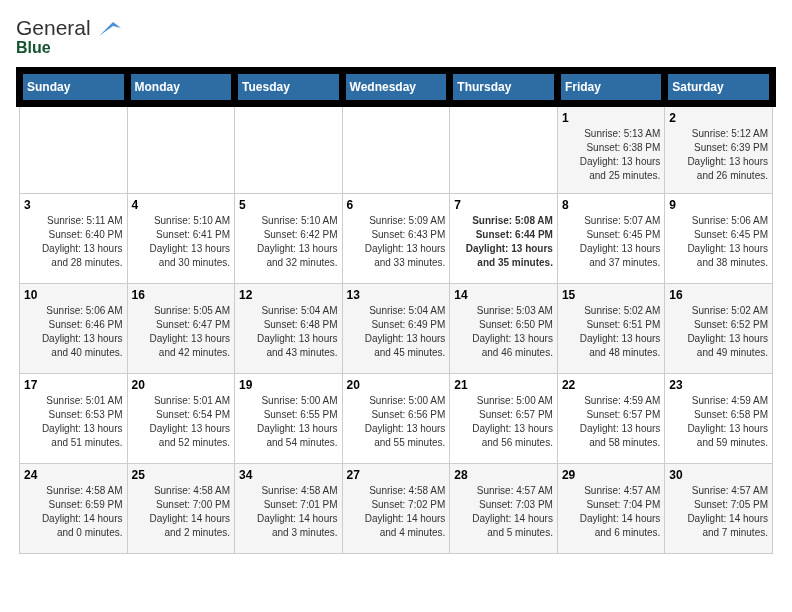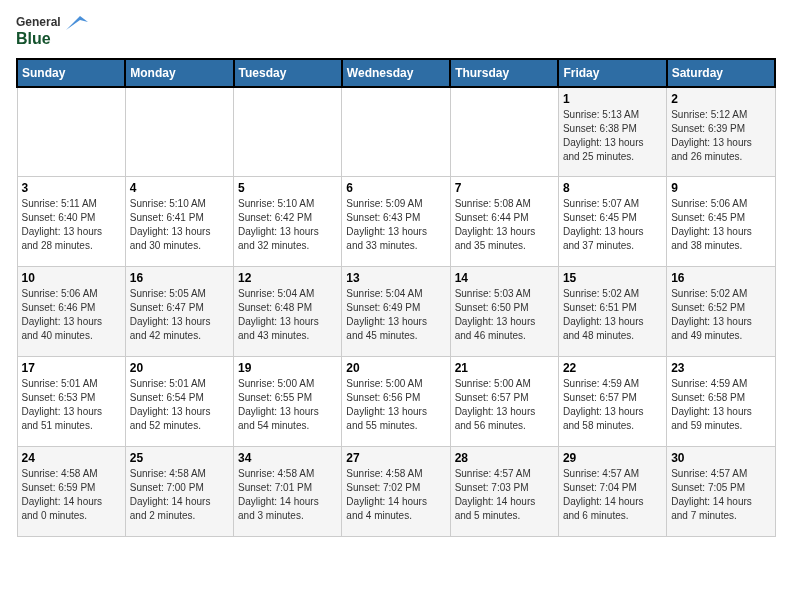--- a/index.html
+++ b/index.html
@@ -38,21 +38,21 @@
       border-collapse: collapse;
       font-size: 11px;
     }
     thead tr th {
       background-color: #2e6da4;
       color: white;
       padding: 6px 4px;
       text-align: left;
       font-size: 12px;
       font-weight: bold;
-      border: 2px solid #000000;
+      border: 7px solid #000000;
     }
     tbody tr td {
       border: 1px solid #ccc;
       vertical-align: top;
       padding: 4px;
       width: 108px;
       min-height: 80px;
       height: 90px;
       background: #fff;
     }
@@ -62,30 +62,31 @@
     .day-num {
       font-weight: bold;
       font-size: 12px;
       display: block;
       margin-bottom: 2px;
     }
     .day-info {
       font-size: 10px;
       color: #333;
       line-height: 1.4;
+      text-align: right;
     }
     .empty { background: #fff !important; }
   </style>
 </head>
 <body>
 
 <div class="header">
   <div class="logo">
     <div style="display:flex;flex-direction:column;line-height:1.1">
-      <span style="font-size:12px;font-weight:bold;color:#333;">General
+      <span style="font-size:21px;font-weight:normal;color:#333;">General
         <svg style="display:inline-block;vertical-align:middle;margin-left:2px" width="22" height="14" viewBox="0 0 22 14">
           <polygon points="0,14 14,0 22,6 14,4" fill="#4a90d9"></polygon>
         </svg>
       </span>
       <span style="font-size:16px;font-weight:bold;color:#14532d;">Blue</span>
     </div>
   </div>
   <div class="title-block">
     <div class="month-title"></div>
     <div class="subtitle"></div>
@@ -150,21 +151,21 @@
         </td>
         <td>
           <span class="day-num">6</span>
           <div class="day-info" style="white-space: pre-line;">Sunrise: 5:09 AM
 Sunset: 6:43 PM
 Daylight: 13 hours
 and 33 minutes.</div>
         </td>
         <td>
           <span class="day-num">7</span>
-          <div class="day-info" style="white-space: pre-line;">Sunrise: 5:08 AM
+          <div class="day-info" style="white-space: pre-line; font-weight: bold;">Sunrise: 5:08 AM
 Sunset: 6:44 PM
 Daylight: 13 hours
 and 35 minutes.</div>
         </td>
         <td>
           <span class="day-num">8</span>
           <div class="day-info" style="white-space: pre-line;">Sunrise: 5:07 AM
 Sunset: 6:45 PM
 Daylight: 13 hours
 and 37 minutes.</div>

